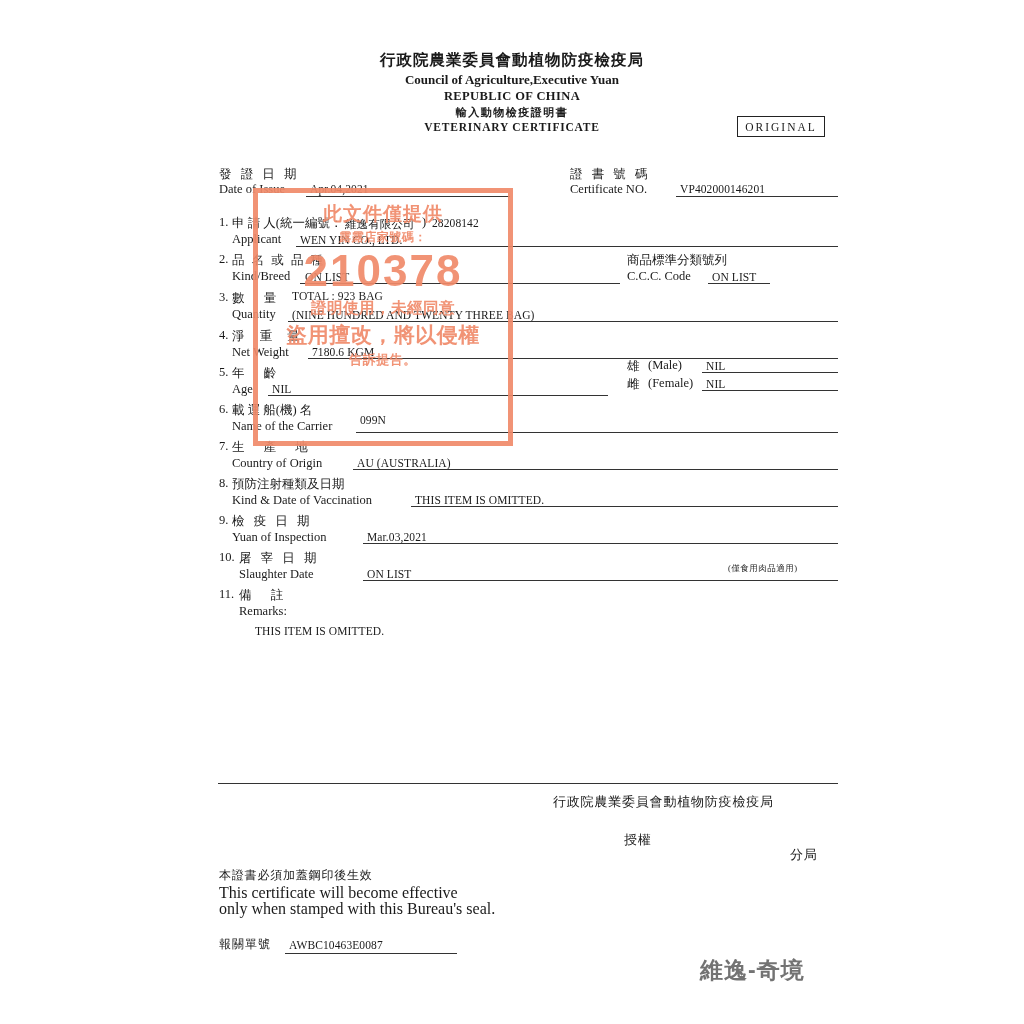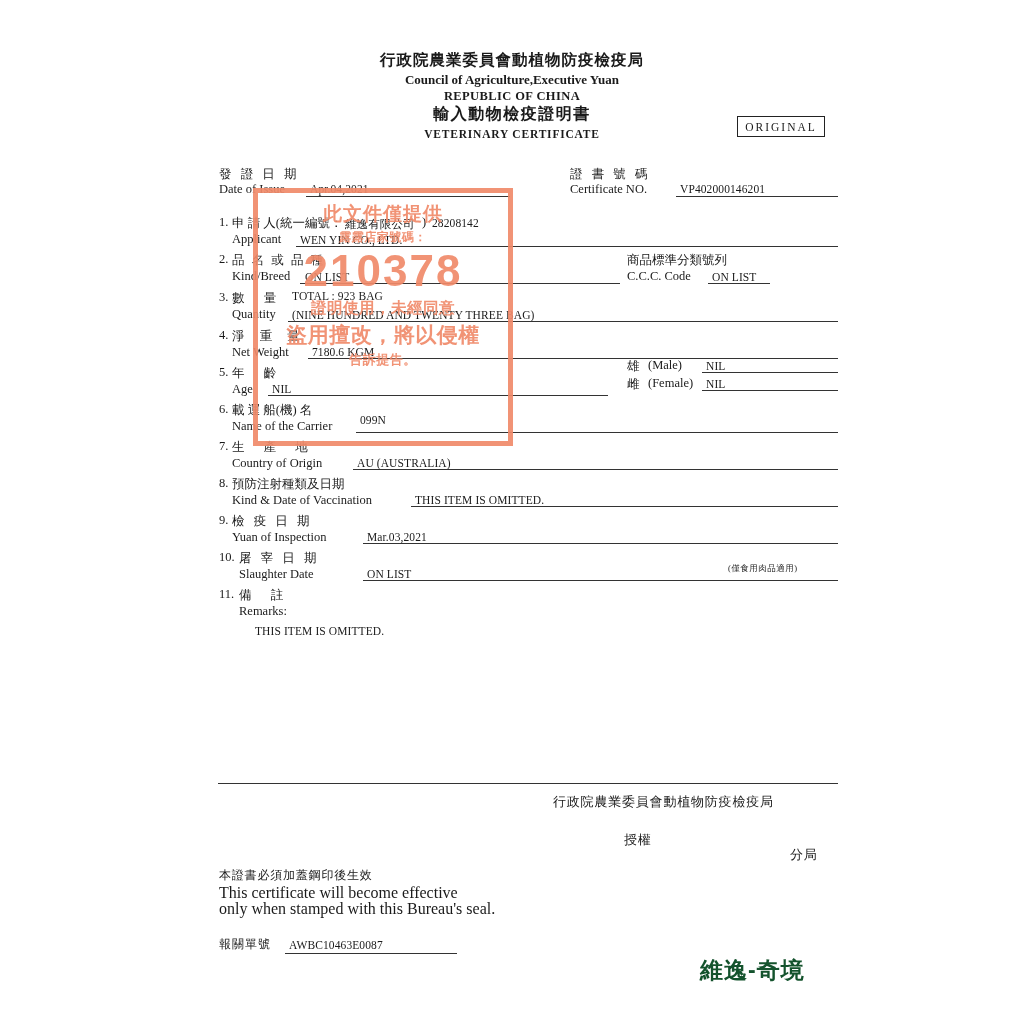--- a/index.html
+++ b/index.html
@@ -44,24 +44,23 @@
   .hdr-en2 {
     font-size: 13px;
     font-weight: 700;
   }
   .hdr-en3 {
     font-size: 12.5px;
     font-weight: 700;
     letter-spacing: 0.4px;
   }
   .hdr-cn2 {
-    font-size: 16px;
+    font-size: 11px;
     letter-spacing: 1.5px;
     font-weight: 700;
-    font-family: Liberation Mono, monospace;
   }
   .hdr-en4 {
     font-size: 11.5px;
     font-weight: 700;
     letter-spacing: 0.8px;
   }
 
   .original-box {
     position: absolute;
     left: 737px;
@@ -128,21 +127,21 @@
     white-space: nowrap;
   }
   .brand {
     position: absolute;
     left: 700px;
     top: 955px;
     font-size: 23px;
     font-weight: 700;
     letter-spacing: 1px;
     font-family: "Liberation Sans", sans-serif;
-    color: #14532d;
+    color: #737373;
   }
 
   
   .watermark {
     position: absolute;
     left: 253px;
     top: 188px;
     width: 250px;
     height: 248px;
     border: 5px solid #f08a6a;

